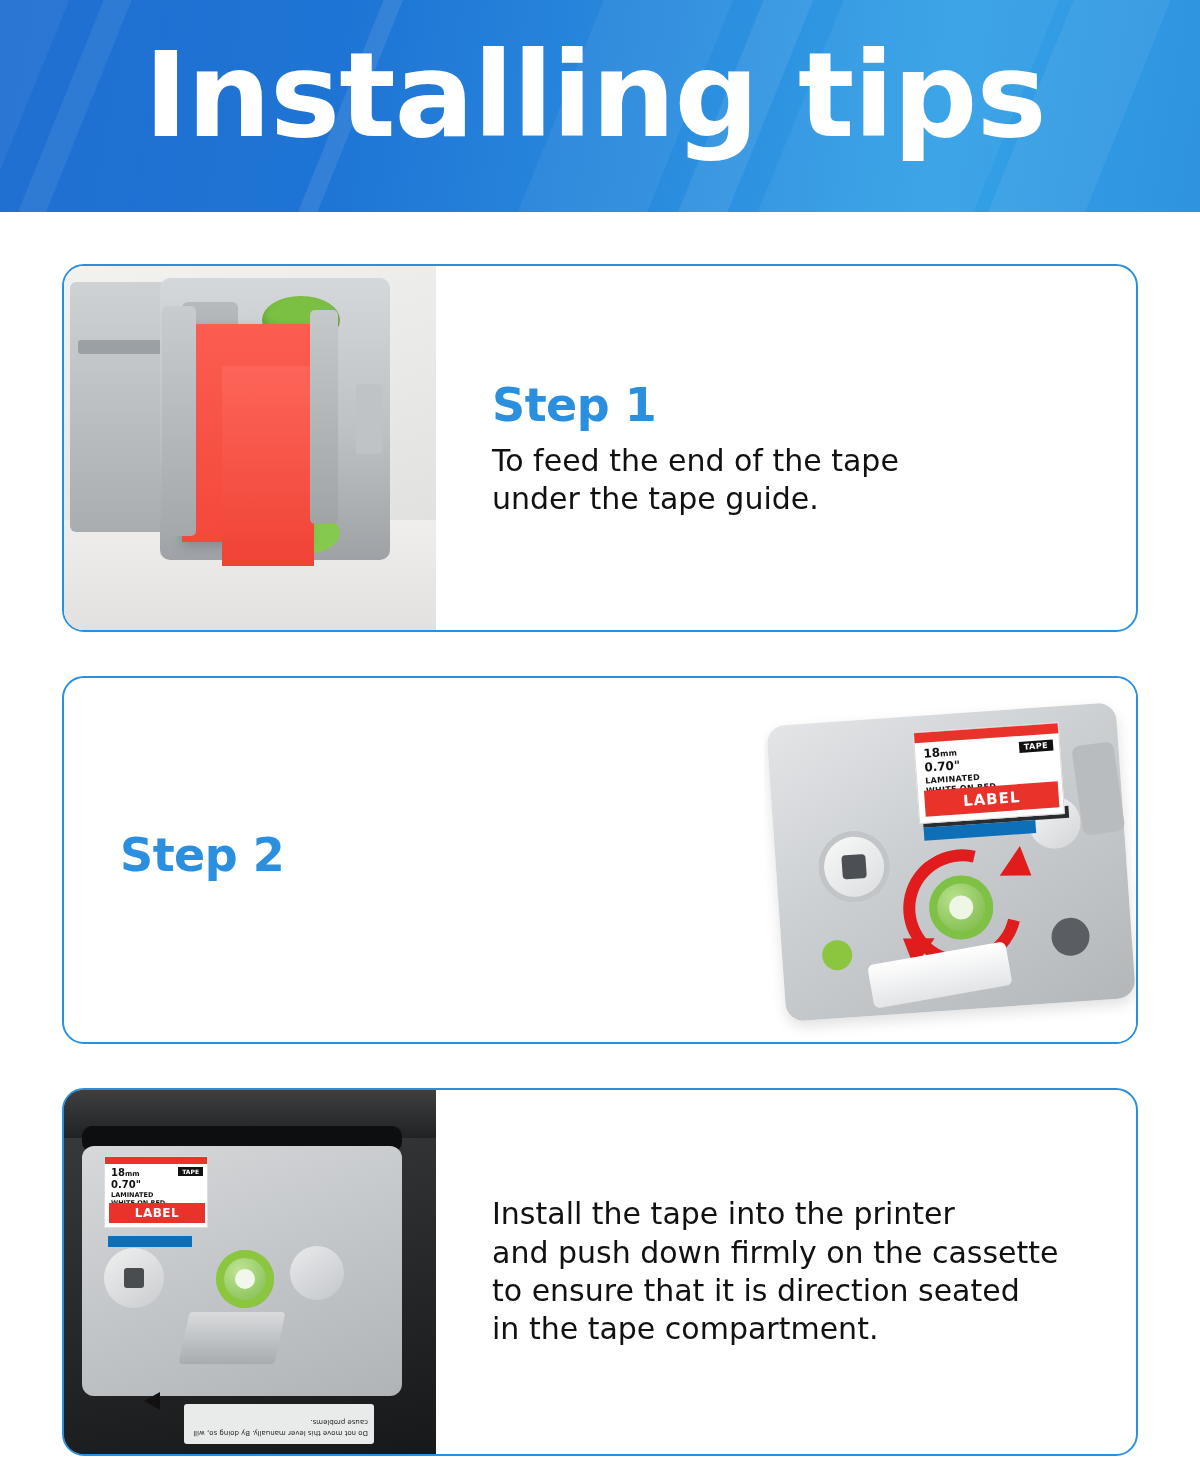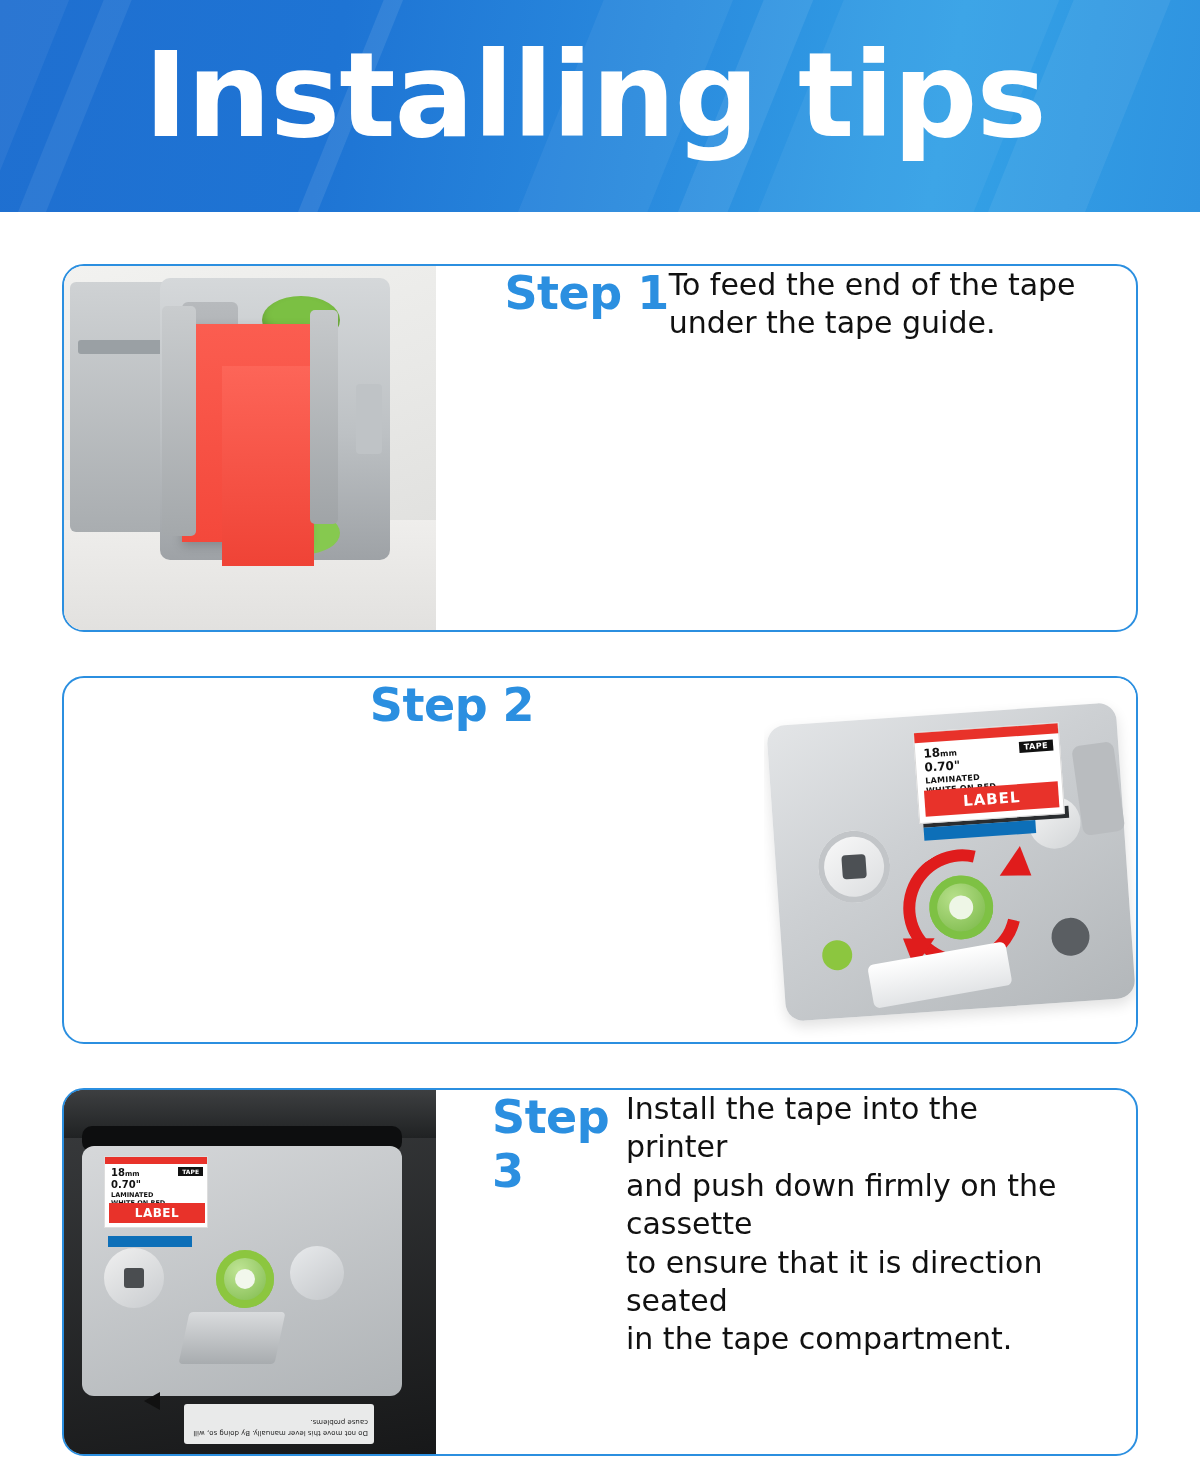--- a/index.html
+++ b/index.html
@@ -56,25 +56,25 @@
   #card-2 { left: 62px;  top: 676px;  width: 1076px; height: 368px; }
   #card-3 { left: 62px;  top: 1088px; width: 1076px; height: 368px; }
 
   .card-inner { display: flex; height: 100%; width: 100%; align-items: stretch; }
   .card-inner.rev { flex-direction: row-reverse; }
 
   .photo { width: 372px; flex: 0 0 372px; position: relative; overflow: hidden; }
   .text-col {
     flex: 1 1 auto;
     display: flex;
-    flex-direction: row;
+    flex-direction: column;
     justify-content: center;
     padding: 0 48px 0 56px;
   }
-  .card-inner.rev .text-col { padding: 0 20px 0 96px; }
+  .card-inner.rev .text-col { padding: 0 20px 0 56px; }
 
   .step-title {
     color: #2b8fe0;
     font-size: 46px;
     font-weight: 700;
     margin-bottom: 10px;
     letter-spacing: -.5px;
   }
   .step-body {
     color: #111111;
@@ -260,20 +260,19 @@
             <b>LABEL</b>
           </div>
       </div>
       <div class="warn">
         <span>Do not move this lever manually.
 By doing so, will cause problems.</span>
       </div>
       <div class="arrowlbl"></div>
     </div>
     <div class="text-col">
-      <div class="step-title">Step 3</div>
       <div class="step-body">Install the tape into the printer
 and push down firmly on the cassette
 to ensure that it is direction seated
 in the tape compartment.</div>
     </div>
   </div>
 </div>
 
 </body></html>

